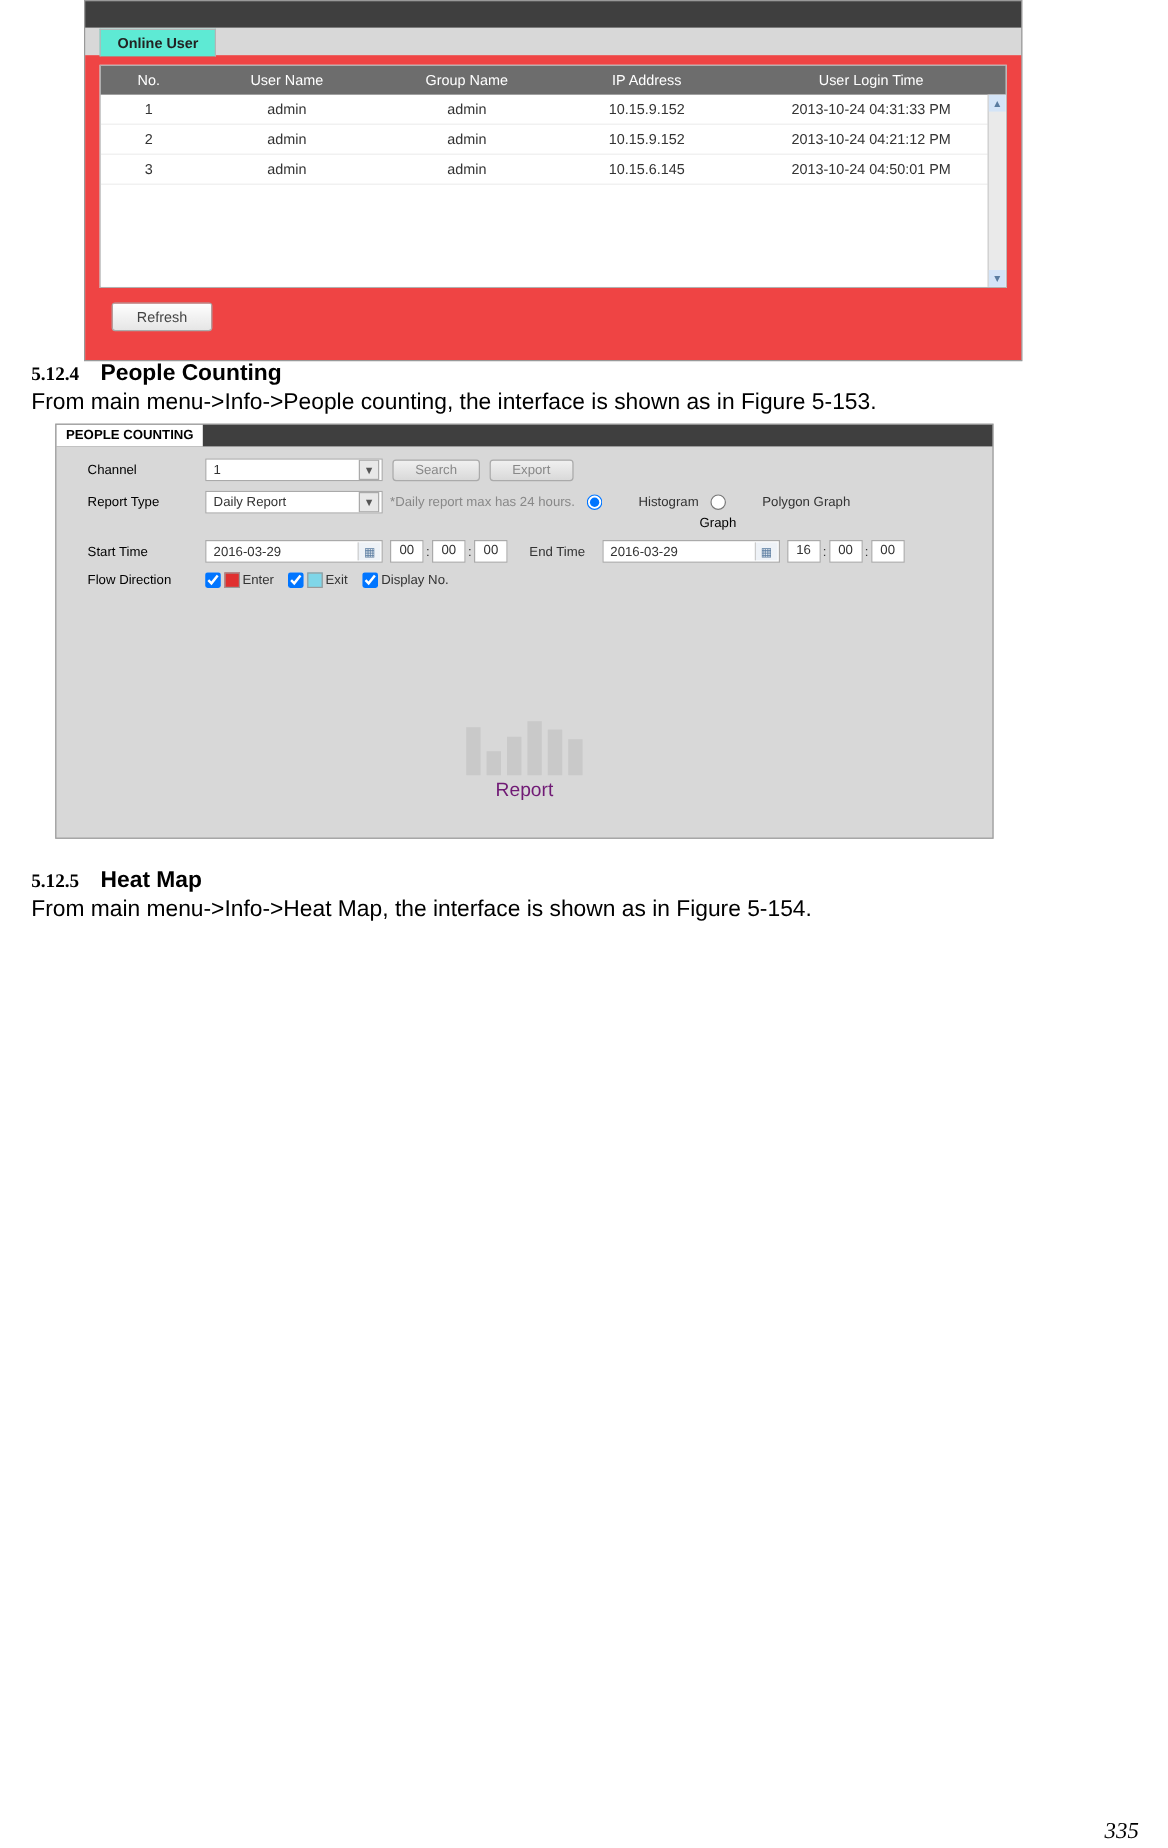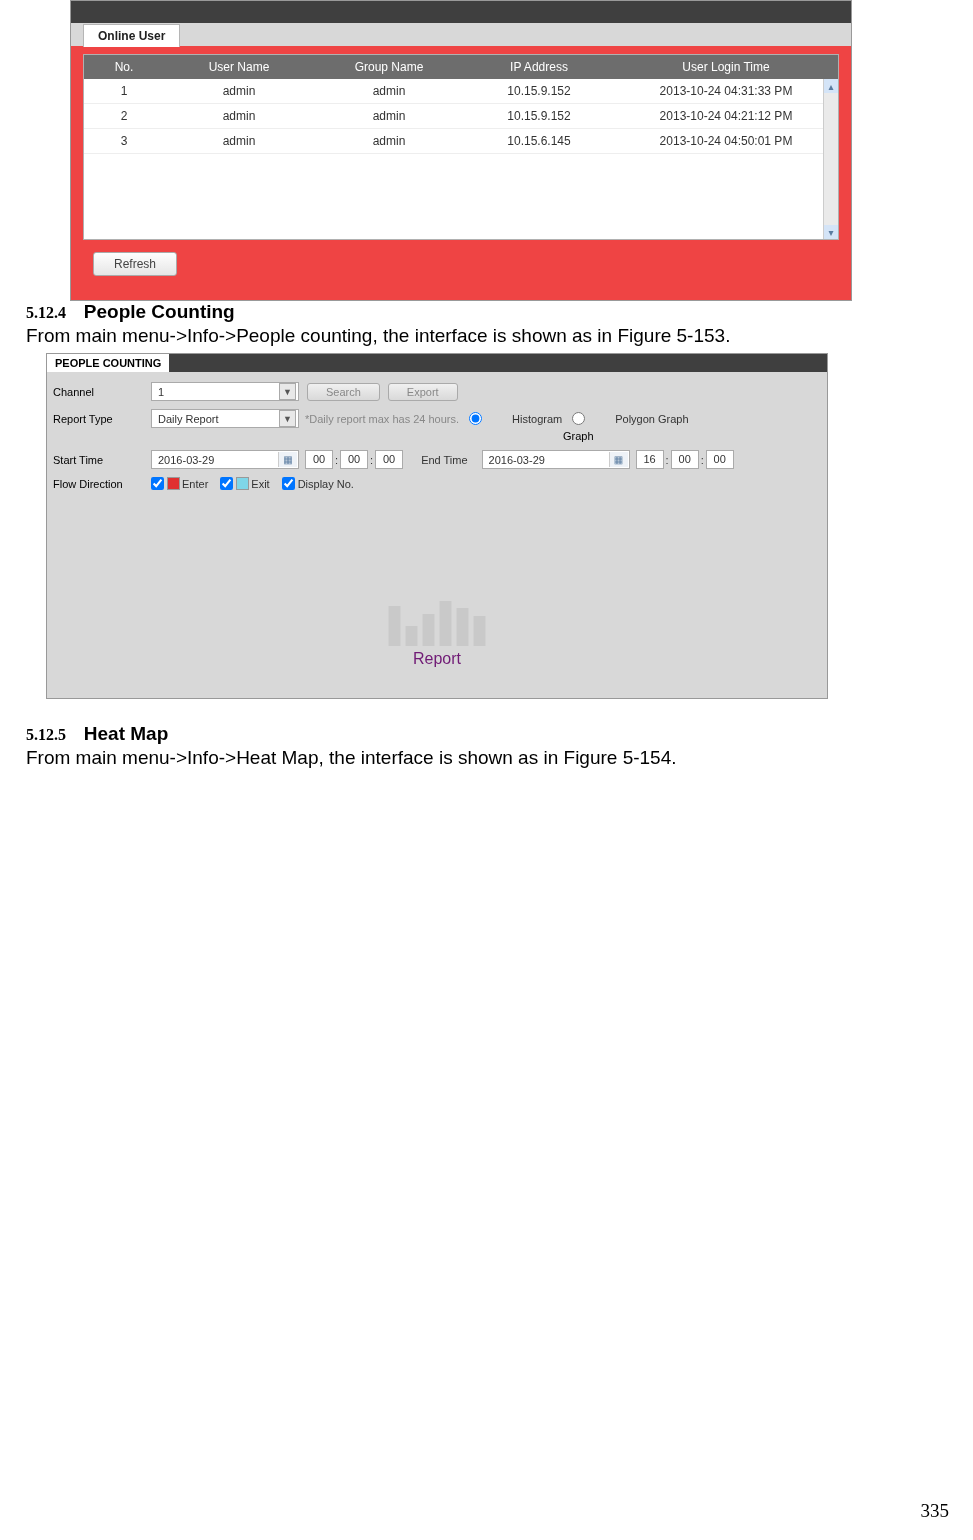--- a/index.html
+++ b/index.html
@@ -29,32 +29,32 @@
   .caption {
     text-align: center;
     font-size: 19px;
     margin: 14px 0 20px 0;
     color: #000;
   }
   .sec-num { font-family: "Times New Roman", serif; font-weight: bold; }
   .sec-title { font-weight: bold; font-size: 19px; }
   .body-text { font-size: 19px; margin: 2px 0 6px 0; }
   .page-num {
-    position: absolute; right: 24px; bottom: 18px;
-    font-family: "Times New Roman", serif; font-size: 19px;
+    position: absolute; right: 24px; bottom: 2px;
+    font-family: "Times New Roman", serif; font-size: 19px; font-style: italic;
   }
 
   
   .f152 {
     width: 780px;
     margin-left: 50px;
   }
   .tab {
     display: inline-block;
-    background: #ffffff;
+    background: #5eead4;
     border: 1px solid #b5b5b5;
     border-bottom: none;
     padding: 4px 14px;
     font-size: 12px;
     color: #222;
     font-weight: bold;
     margin-left: 12px;
     position: relative;
     top: 1px;
   }
@@ -117,21 +117,21 @@
     color: #333;
   }
   .f153 .darkbar2 {
     background: #3f3f3f; height: 18px; width: 100%; position:relative;
   }
   .f153 .pc-tab {
     position: absolute; left:0; top:0; bottom:0;
     background: #fff; color:#000; font-size:11px; font-weight:bold;
     padding: 2px 8px; display:flex; align-items:center;
   }
-  .frm { padding: 10px 14px 0 6px; }
+  .frm { padding: 10px 14px 0 26px; }
   .frow { display:flex; align-items:center; margin-bottom: 8px; }
   .flbl { width: 98px; color:#000; }
   .sel {
     display:inline-flex; align-items:center; justify-content: space-between;
     background:#fff; border:1px solid #aaa; height:19px;
     padding: 0 2px 0 6px; box-sizing:border-box; font-size:11px; width: 148px;
   }
   .sel .arr {
     width:15px; height:15px; border:1px solid #aaa; background:#e8e8e8;
     display:flex; align-items:center; justify-content:center; font-size:9px; color:#555;

